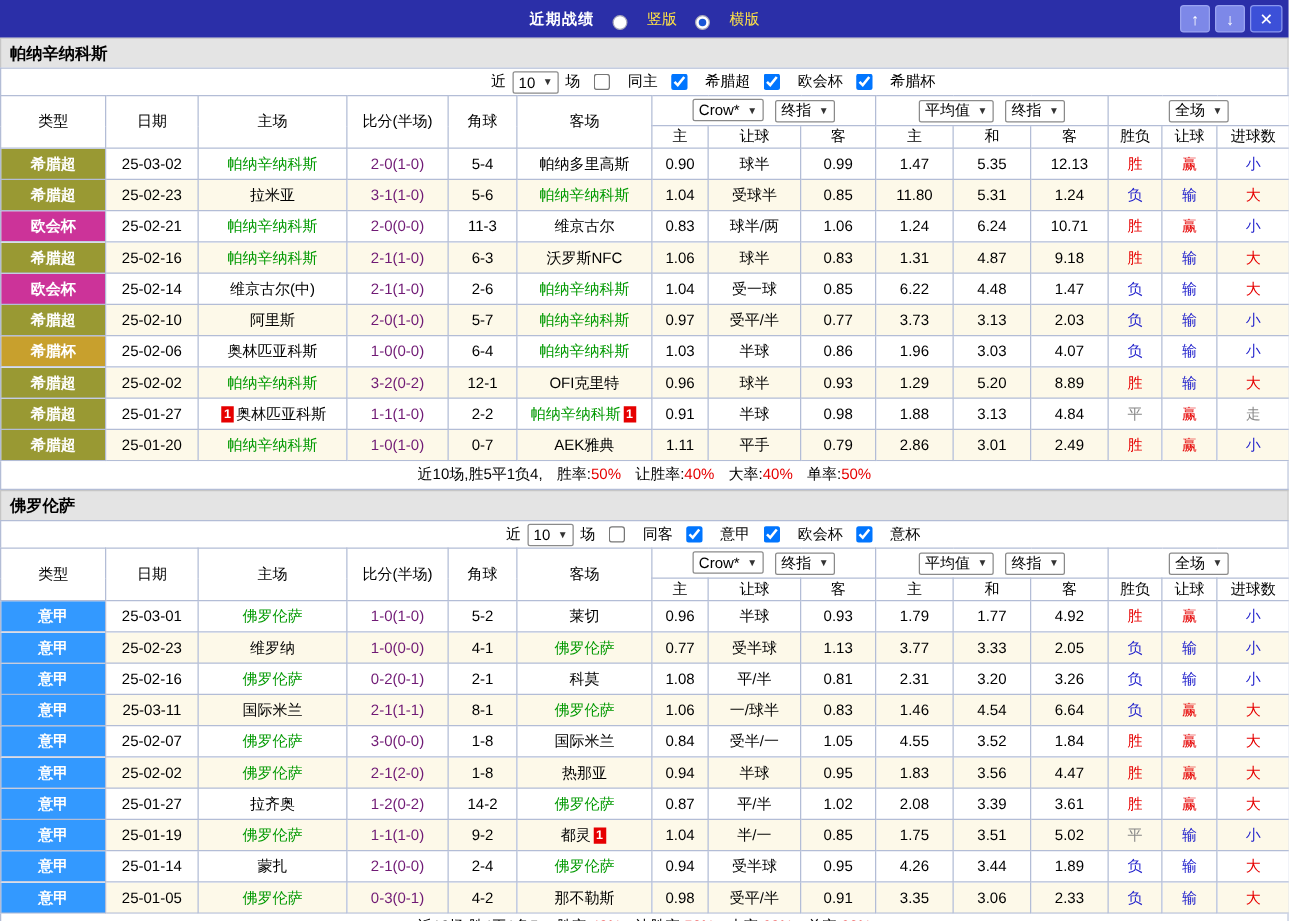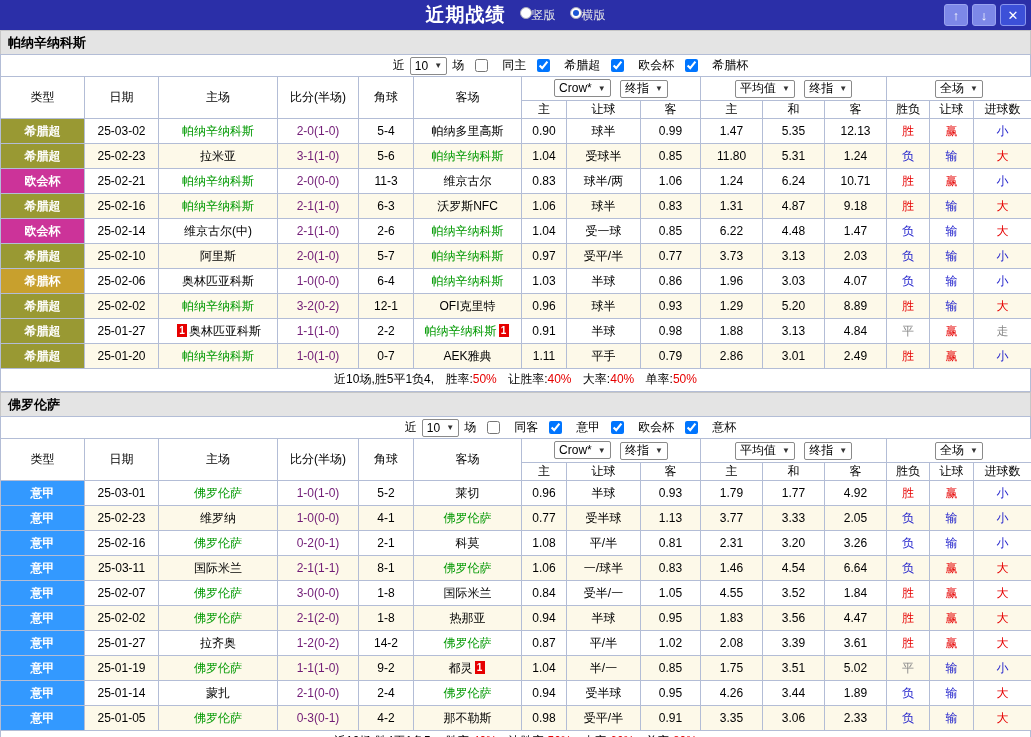--- a/index.html
+++ b/index.html
@@ -13,22 +13,22 @@
   }
   .page { width:1031px; }
 
   
   .topbar {
     height:30px; background:#2b2fa8; display:flex; align-items:center; position:relative;
   }
   .topbar-center {
     flex:1; display:flex; justify-content:center; align-items:center; gap:14px; color:#fff;
   }
-  .panel-title { font-weight:bold; font-size:19px; letter-spacing:1px; }
-  .radio { display:inline-flex; align-items:flex-start; gap:0; cursor:pointer; font-size:12px; color:#e5e5e5; }
+  .panel-title { font-weight:bold; font-size:12px; letter-spacing:1px; }
+  .radio { display:inline-flex; align-items:flex-end; gap:16px; cursor:pointer; font-size:12px; color:#fde047; }
   .rb {
     width:12px; height:12px; border-radius:50%; background:#fff;
     border:1px solid #aab; display:inline-block; position:relative;
   }
   .rb.checked::after {
     content:""; position:absolute; left:2px; top:2px; width:6px; height:6px;
     border-radius:50%; background:#1a56d6;
   }
   .topbar-right { position:absolute; right:5px; top:4px; display:flex; gap:4px; }
   .nav-btn {

